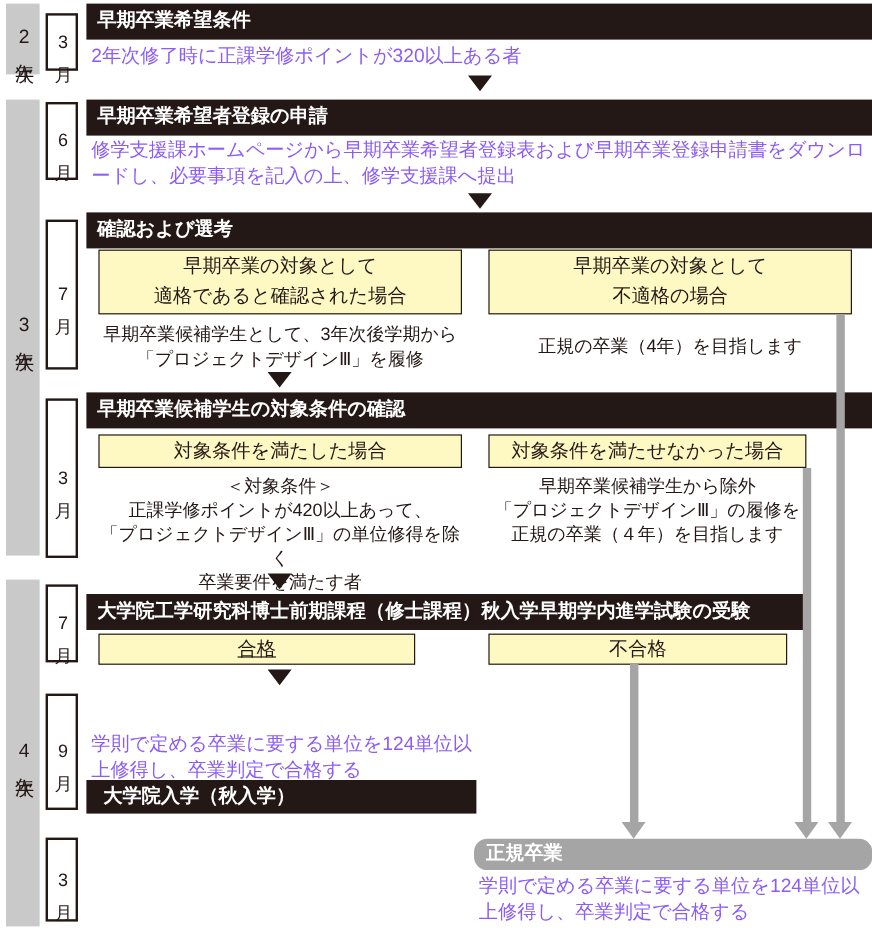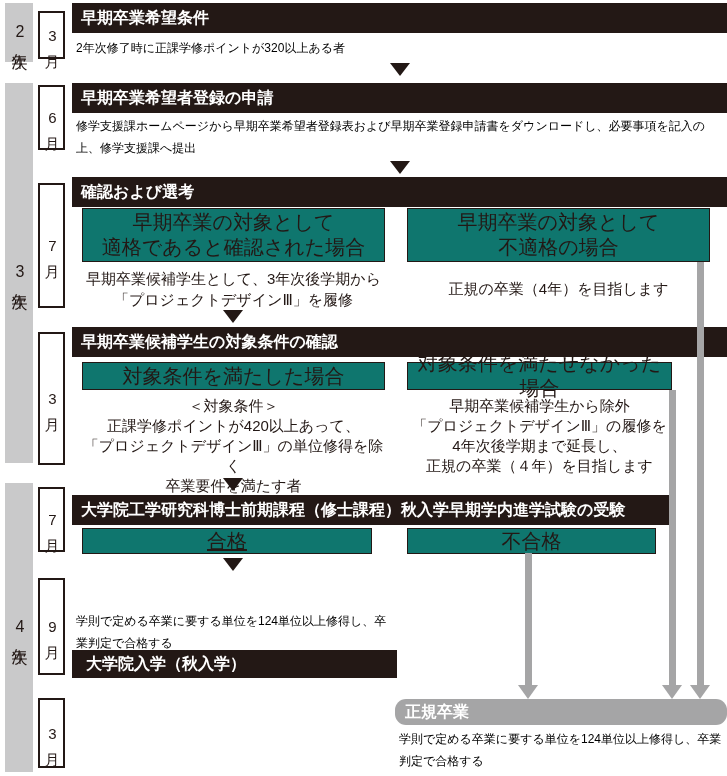--- a/index.html
+++ b/index.html
@@ -24,27 +24,27 @@
     position:absolute;background:#231815;color:#ffffff;
     font-size:16px;font-weight:bold;line-height:30px;
     padding-left:9px;box-sizing:border-box;white-space:nowrap;overflow:hidden;
   }
   .graybar{
     position:absolute;background:#a5a5a6;color:#ffffff;
     font-size:16px;font-weight:bold;line-height:26px;
     padding-left:10px;box-sizing:border-box;white-space:nowrap;
   }
   .body-text{
-    position:absolute;font-size:12px;line-height:22px;color:#000000;
+    position:absolute;font-size:16px;line-height:22px;color:#8b5cf6;
   }
   .box{
-    position:absolute;background:#0f766e;border:1px solid #231815;
+    position:absolute;background:#fef9c3;border:1px solid #231815;
     box-sizing:border-box;display:flex;flex-direction:column;
     align-items:center;justify-content:center;
-    font-size:20px;line-height:25px;text-align:center;color:#231815;
+    font-size:16px;line-height:25px;text-align:center;color:#231815;
   }
   .note{
     position:absolute;text-align:center;font-size:15px;color:#231815;
   }
   .tri-black{
     position:absolute;width:0;height:0;
     border-left:10px solid transparent;border-right:10px solid transparent;
     border-top:13px solid #231815;
   }
   .stem{position:absolute;width:7px;background:#a5a5a6;}
@@ -104,27 +104,26 @@
   </div>
   <div class="note" style="left:82px;top:396px;width:303px;line-height:20px;">
     <div>＜対象条件＞</div>
     <div>正課学修ポイントが420以上あって、</div>
     <div>「プロジェクトデザインⅢ」の単位修得を除く</div>
     <div>卒業要件を満たす者</div>
   </div>
   <div class="note" style="left:407px;top:396px;width:265px;line-height:20px;">
     <div>早期卒業候補学生から除外</div>
     <div>「プロジェクトデザインⅢ」の履修を</div>
-    <div>4年次後学期まで延長し、</div>
     <div>正規の卒業（４年）を目指します</div>
   </div>
   <div class="tri-black" style="left:223px;top:478px;"></div>
 
   <div class="bar" style="left:72px;top:495px;width:598px;height:30px;">大学院工学研究科博士前期課程（修士課程）秋入学早期学内進学試験の受験</div>
-  <div class="box" style="left:82px;top:528px;width:290px;height:26px;text-decoration:underline;">
+  <div class="box" style="left:82px;top:528px;width:264px;height:26px;text-decoration:underline;">
     <div>合格</div>
   </div>
   <div class="box" style="left:407px;top:528px;width:249px;height:26px;">
     <div>不合格</div>
   </div>
   <div class="tri-black" style="left:223px;top:558px;"></div>
 
   <div class="body-text" style="left:76px;top:610px;width:322px;">学則で定める卒業に要する単位を124単位以上修得し、卒業判定で合格する</div>
   <div class="bar" style="left:72px;top:650px;width:325px;height:28px;line-height:28px;padding-left:14px;">大学院入学（秋入学）</div>
 

